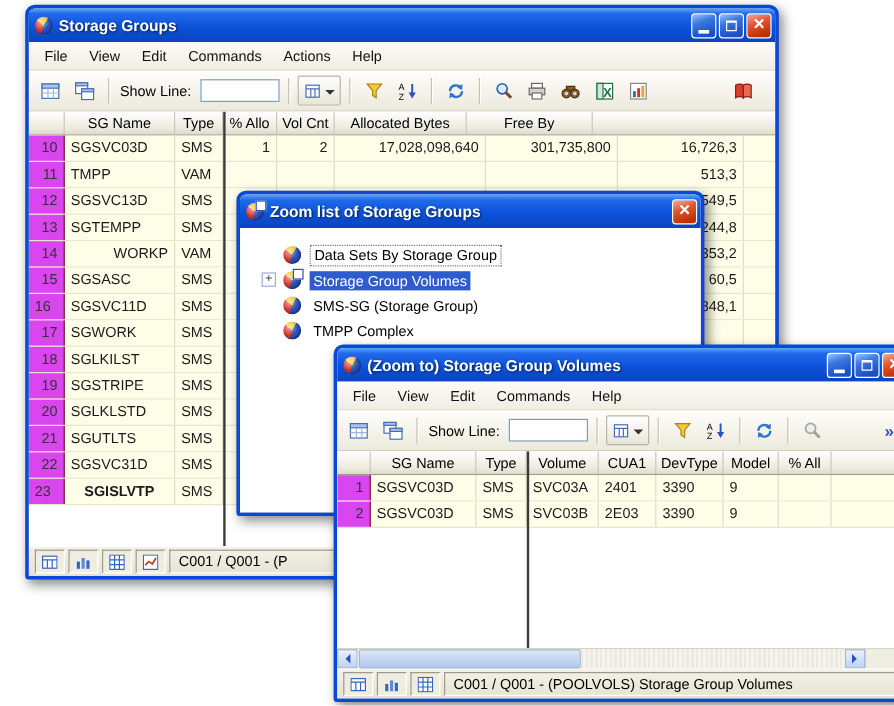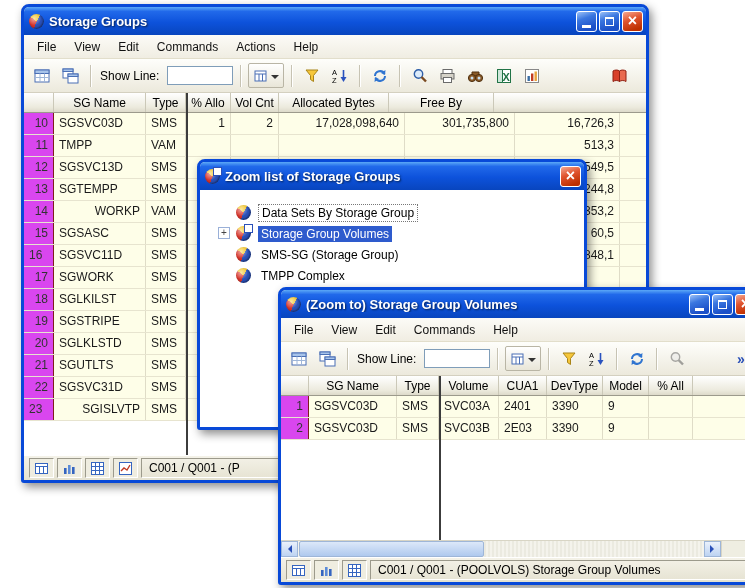--- a/index.html
+++ b/index.html
@@ -355,21 +355,21 @@
           <div class="td" style="width: 92px; text-align: left;">SGSVC31D</div>
           <div class="td" style="width: 40px; text-align: left;">SMS</div>
           <div class="td" style="width: 45px; text-align: right;"></div>
           <div class="td" style="width: 48px; text-align: right;"></div>
           <div class="td" style="width: 126px; text-align: right;"></div>
           <div class="td" style="width: 110px; text-align: right;"></div>
           <div class="td" style="width: 105px; text-align: right;"></div>
         </div>
         <div class="trow">
           <div class="td rownum" style="width: 30px; ">23</div>
-          <div class="td" style="width: 92px; text-align: right;">SGISLVTP</div>
+          <div class="td" style="width: 92px; text-align: center; font-weight: bold;">SGISLVTP</div>
           <div class="td" style="width: 40px; text-align: left;">SMS</div>
           <div class="td" style="width: 45px; text-align: right;"></div>
           <div class="td" style="width: 48px; text-align: right;"></div>
           <div class="td" style="width: 126px; text-align: right;"></div>
           <div class="td" style="width: 110px; text-align: right;"></div>
           <div class="td" style="width: 105px; text-align: right;"></div>
         </div>
       </div>
 
     <div class="statusbar">

